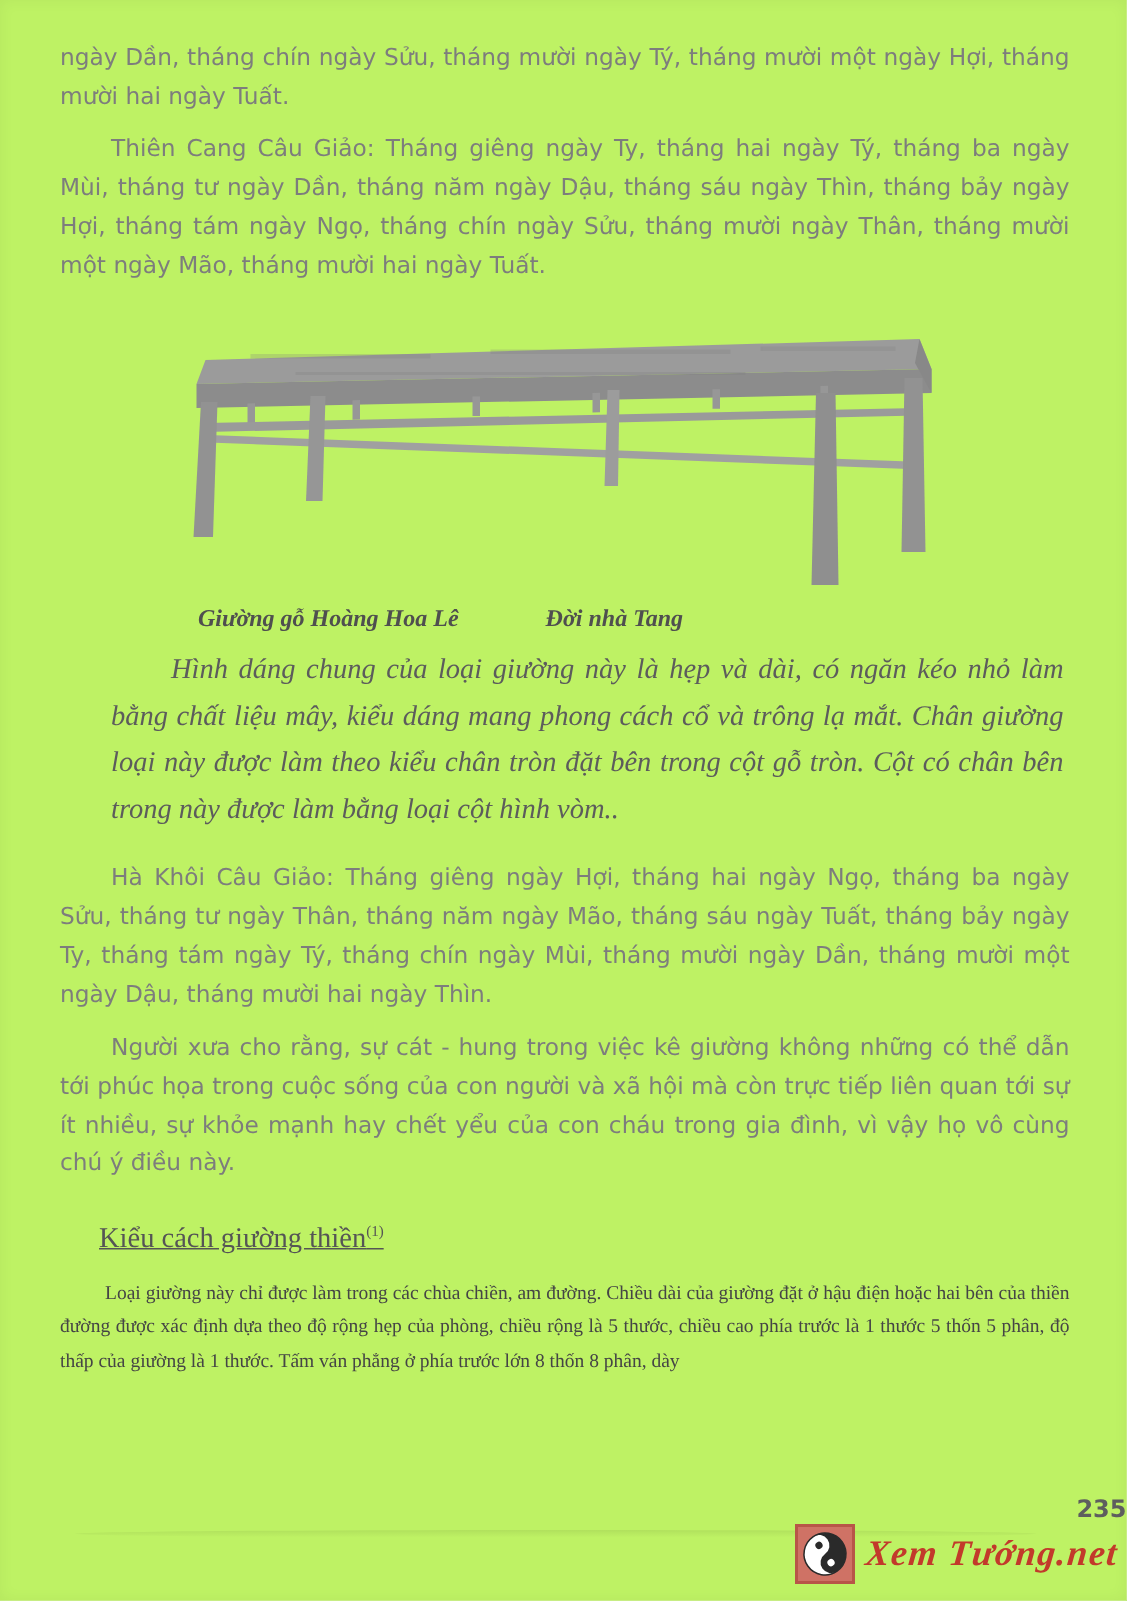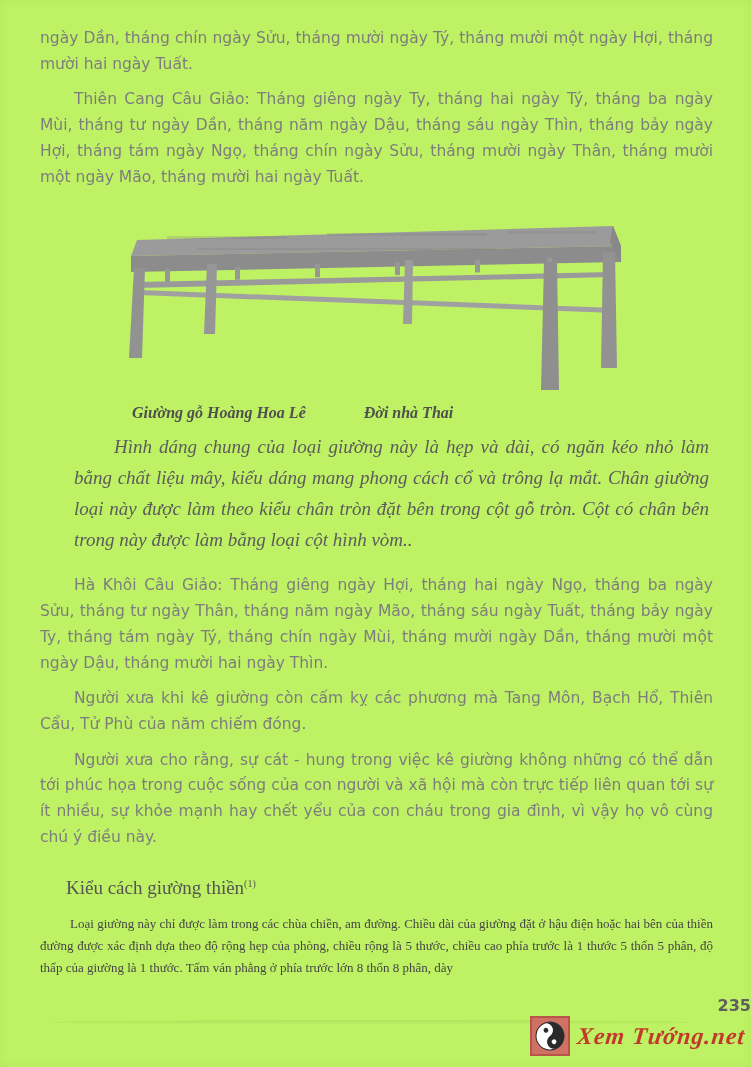--- a/index.html
+++ b/index.html
@@ -55,20 +55,21 @@
     margin:0 4px 18px 34px;
     text-align:justify;
     text-indent:40px;
   }
   .section-heading{
     font-family:"Liberation Serif", serif;
     font-size:19px;
     color:#555;
     margin:26px 0 14px 26px;
     font-weight:normal;
+    text-decoration:underline;
   }
   .section-heading sup{ font-size:10px; }
   .serif-body{
     font-family:"Liberation Serif", serif;
     font-size:13px;
     line-height:1.72;
     color:#454545;
     text-align:justify;
     text-indent:30px;
     margin:0;
@@ -148,30 +149,29 @@
             <rect x="60" y="30" width="120" height="3"></rect>
             <rect x="220" y="27" width="160" height="3"></rect>
             <rect x="400" y="25" width="90" height="3"></rect>
             <rect x="90" y="42" width="300" height="2"></rect>
           </g>
         </g>
       </svg>
 
       <div class="caption-row">
         <span>Giường gỗ Hoàng Hoa Lê</span>
-        <span>Đời nhà Thai</span>
+        <span>Đời nhà Tang</span>
       </div>
     </div>
 
     <p class="fig-desc">Hình dáng chung của loại giường này là hẹp và dài, có ngăn kéo nhỏ làm bằng chất liệu mây, kiểu dáng mang phong cách cổ và trông lạ mắt. Chân giường loại này được làm theo kiểu chân tròn đặt bên trong cột gỗ tròn. Cột có chân bên trong này được làm bằng loại cột hình vòm..</p>
 
     <p class="hand indent">Hà Khôi Câu Giảo: Tháng giêng ngày Hợi, tháng hai ngày Ngọ, tháng ba ngày Sửu, tháng tư ngày Thân, tháng năm ngày Mão, tháng sáu ngày Tuất, tháng bảy ngày Ty, tháng tám ngày Tý, tháng chín ngày Mùi, tháng mười ngày Dần, tháng mười một ngày Dậu, tháng mười hai ngày Thìn.</p>
 
 
-    <p class="hand indent">Người xưa khi kê giường còn cấm kỵ các phương mà Tang Môn, Bạch Hổ, Thiên Cẩu, Tử Phù của năm chiếm đóng.</p>
 
     <p class="hand indent">Người xưa cho rằng, sự cát - hung trong việc kê giường không những có thể dẫn tới phúc họa trong cuộc sống của con người và xã hội mà còn trực tiếp liên quan tới sự ít nhiều, sự khỏe mạnh hay chết yểu của con cháu trong gia đình, vì vậy họ vô cùng chú ý điều này.</p>
 
     <h2 class="section-heading"><span>Kiểu cách giường thiền</span><sup>(1)</sup></h2>
 
     <p class="serif-body">Loại giường này chỉ được làm trong các chùa chiền, am đường. Chiều dài của giường đặt ở hậu điện hoặc hai bên của thiền đường được xác định dựa theo độ rộng hẹp của phòng, chiều rộng là 5 thước, chiều cao phía trước là 1 thước 5 thốn 5 phân, độ thấp của giường là 1 thước. Tấm ván phẳng ở phía trước lớn 8 thốn 8 phân, dày</p>
   </div>
 
   <div class="edge-shadow"></div>
 

